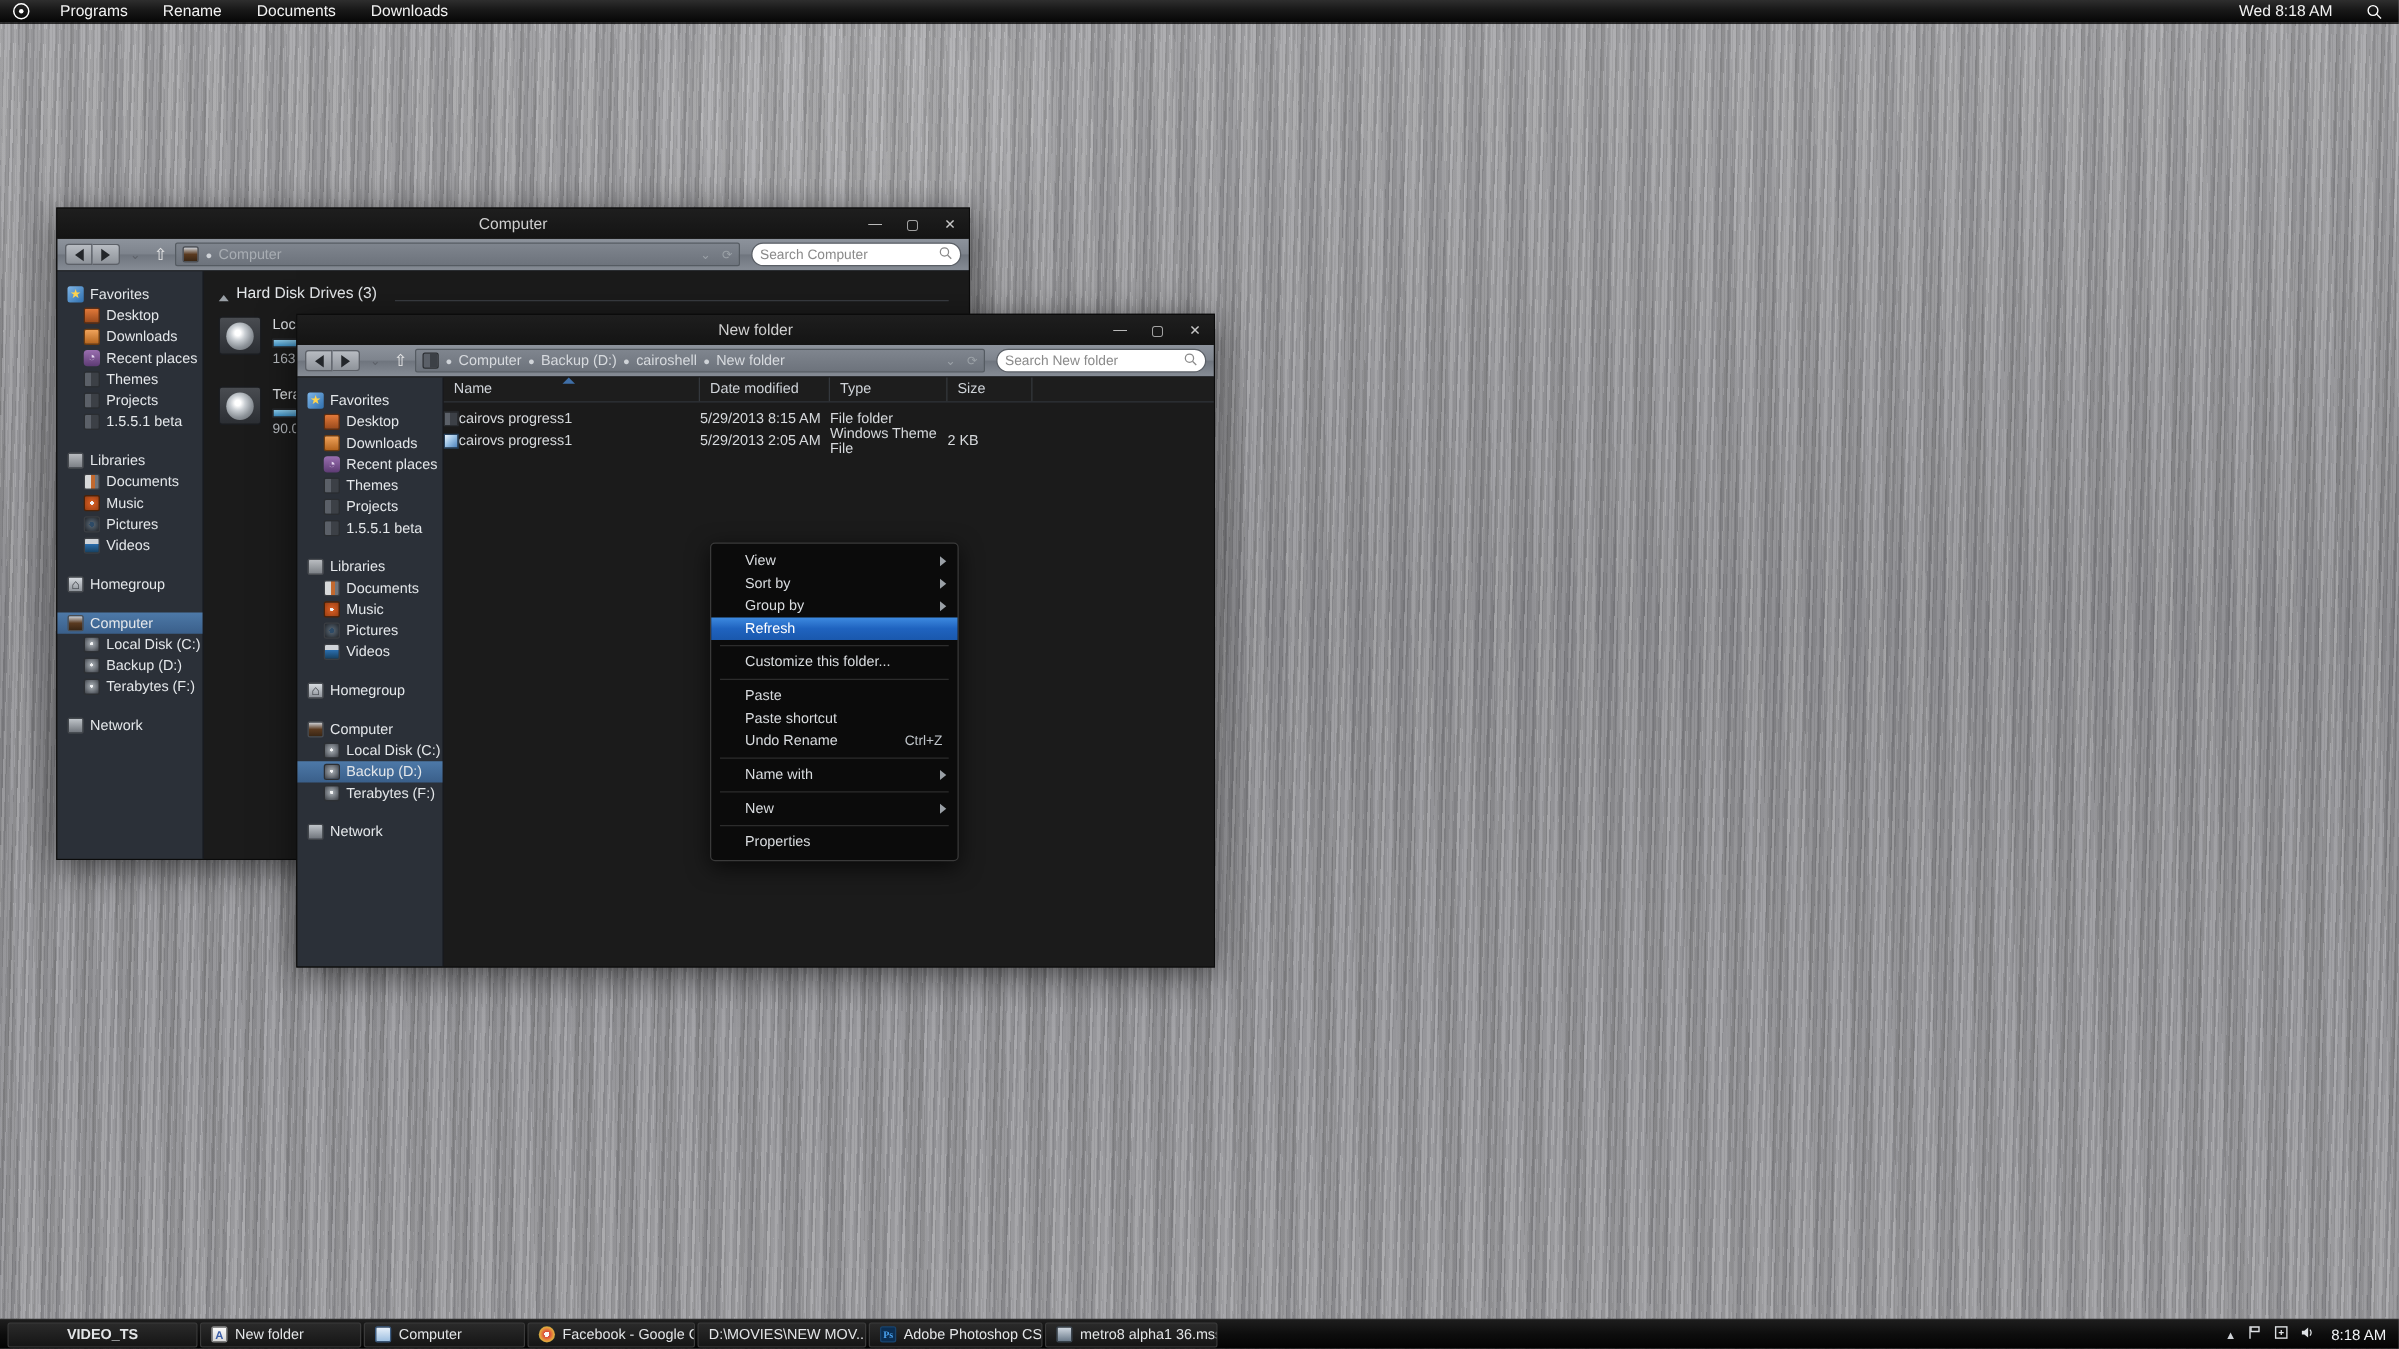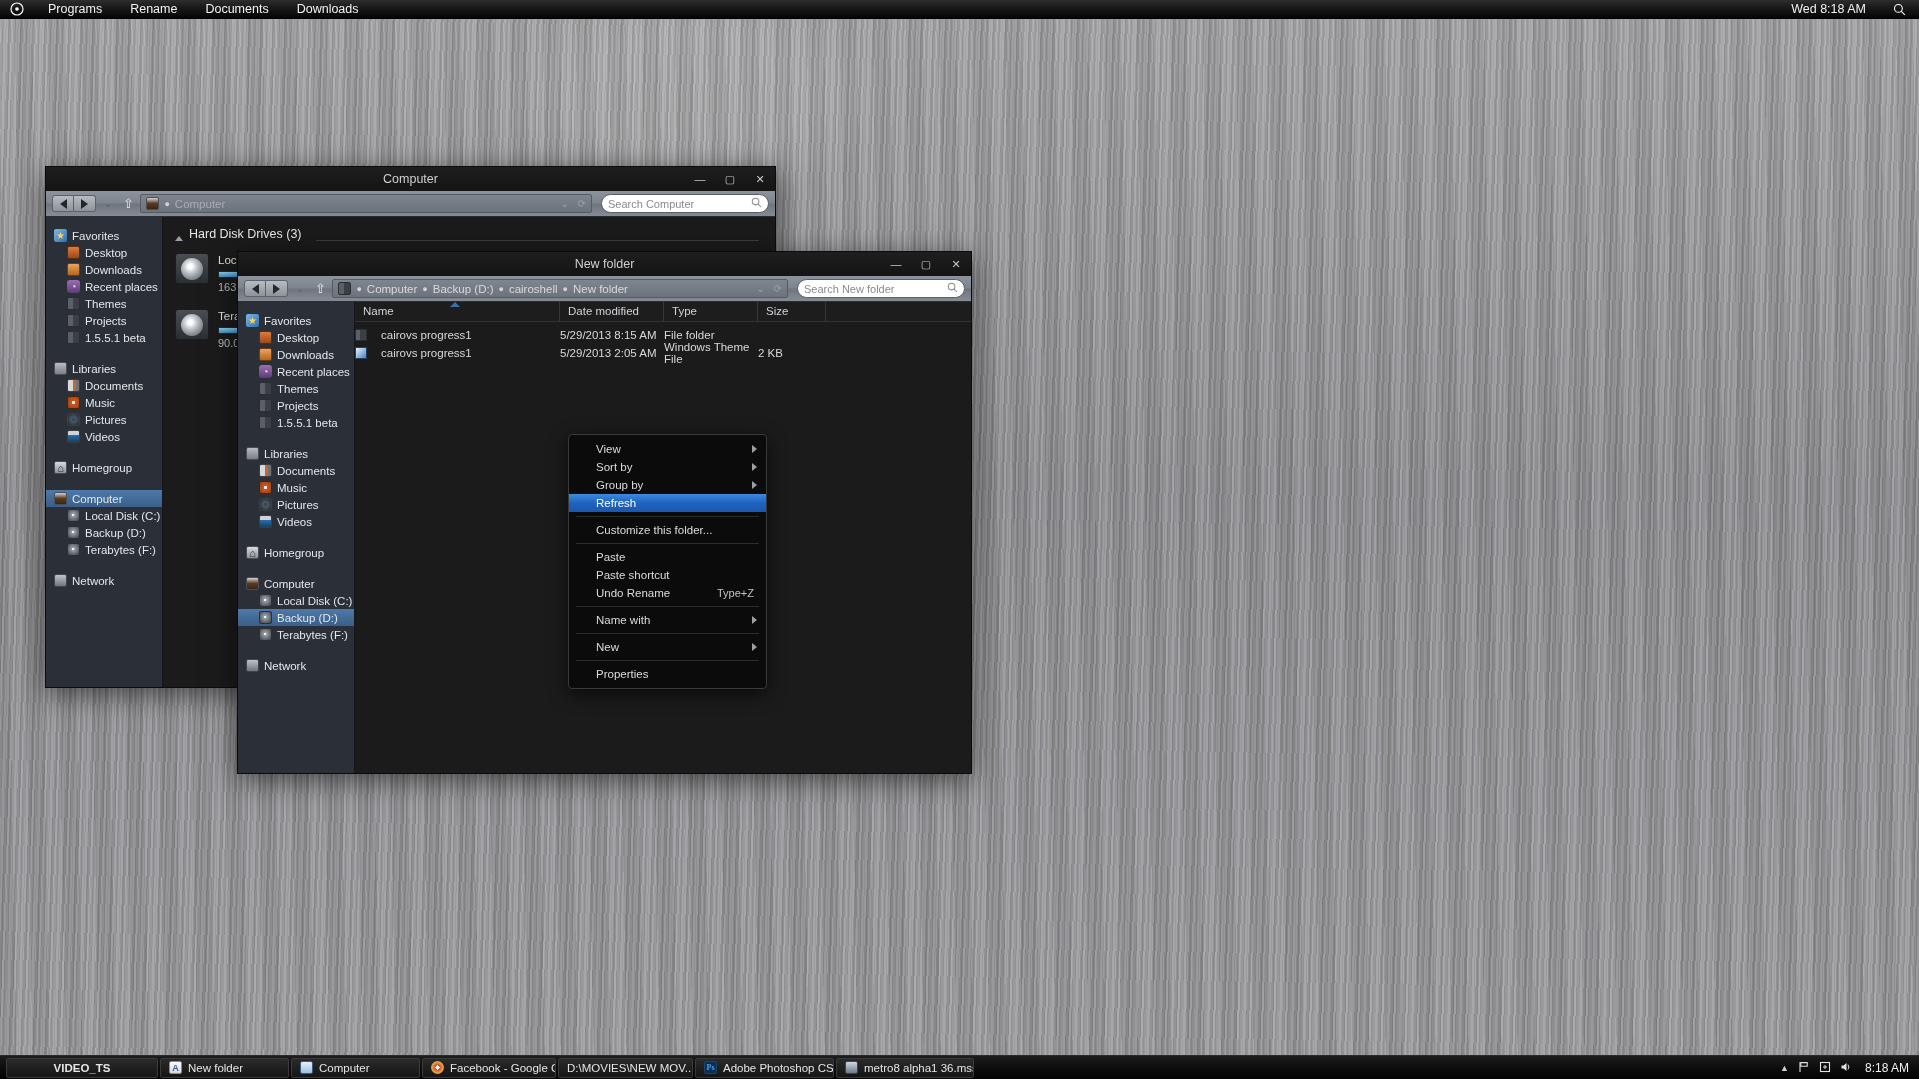--- a/index.html
+++ b/index.html
@@ -149,21 +149,21 @@
             border-bottom:1px solid #2f3338; background:#1d1d1d; position:relative; }
   .colhdr .col { padding:3px 0 0 8px; border-right:1px solid #34383d; position:relative; }
   .colhdr .col.name { width:205px; }
   .colhdr .col.date { width:104px; }
   .colhdr .col.type { width:94px; }
   .colhdr .col.size { width:68px; border-right:1px solid #34383d; }
   .colhdr .sortmark { position:absolute; left:95px; top:0;
       width:0;height:0;border-left:5px solid transparent;border-right:5px solid transparent;border-bottom:5px solid #3f6fa8; }
   .rows { padding-top:4px; }
   .frow { height:18px; display:flex; align-items:center; font-size:11.5px; color:#d6d9dc; }
-  .frow .c-name { width:205px; display:flex; align-items:center; gap:14px; }
+  .frow .c-name { width:205px; display:flex; align-items:center; gap:0; }
   .frow .c-date { width:104px; }
   .frow .c-type { width:94px; }
   .frow .c-size { width:68px; text-align:left; }
   .fic { width:12px; height:12px; flex:0 0 12px; }
   .fic.folder { background:linear-gradient(90deg,#5b6068 0%,#5b6068 42%,#3c4046 42%,#3c4046 100%); border:1px solid #2a2d31; }
   .fic.theme { background:linear-gradient(135deg,#eaf2fa 0%,#9cc3e6 45%,#4b82bd 100%); border:1px solid #27415c; }
 
   
   #ctxmenu {
     position:absolute; left:568px; top:434px; width:199px;
@@ -586,21 +586,21 @@
   </div>
   <div class="msep"></div>
   <div class="mi">
     <span>Paste</span>
   </div>
   <div class="mi">
     <span>Paste shortcut</span>
   </div>
   <div class="mi">
     <span>Undo Rename</span>
-    <span class="acc">Type+Z</span>
+    <span class="acc">Ctrl+Z</span>
   </div>
   <div class="msep"></div>
   <div class="mi">
     <span>Name with</span>
     <i class="arw"></i>
   </div>
   <div class="msep"></div>
   <div class="mi">
     <span>New</span>
     <i class="arw"></i>

